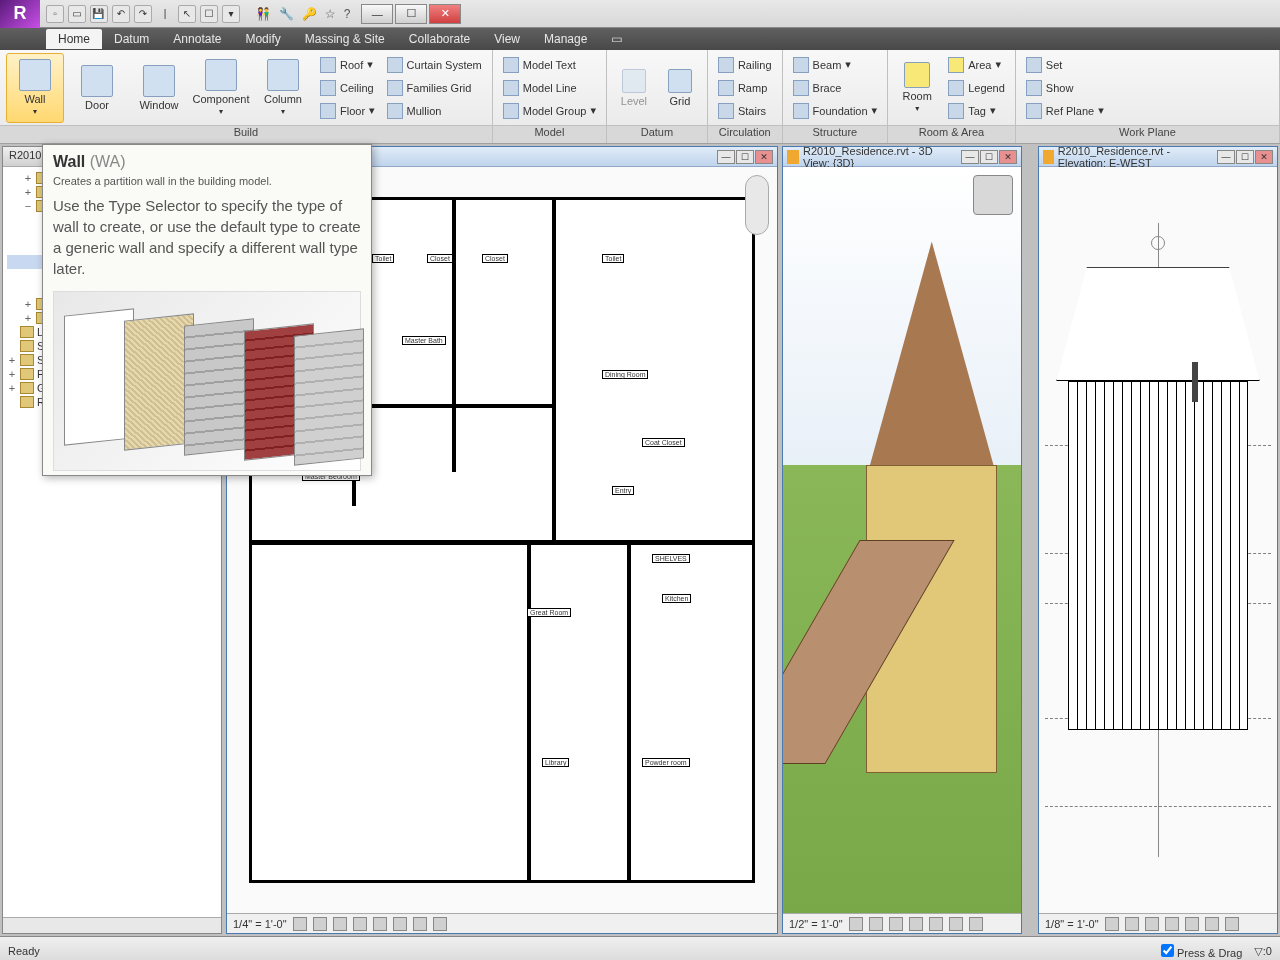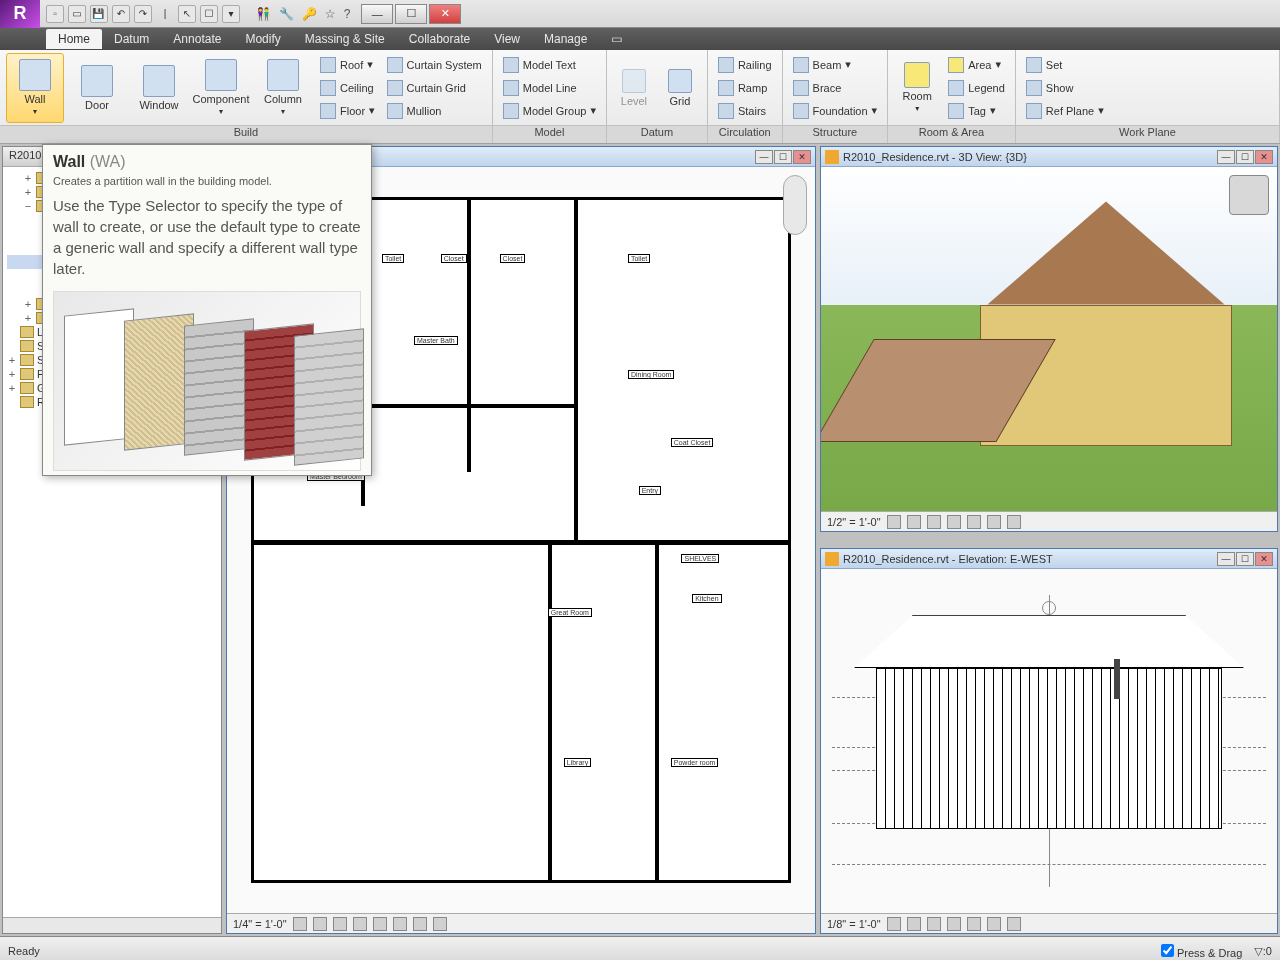--- a/index.html
+++ b/index.html
@@ -52,21 +52,21 @@
 .viewport { background:#fff; border:1px solid #4a7ab0; display:flex; flex-direction:column; position:relative; }
 .vp-title { height:20px; background:linear-gradient(#e0ecf8,#c0d4ec); border-bottom:1px solid #90a8c8; display:flex; align-items:center; padding:0 4px; font-size:11px; }
 .vp-title .vi { width:14px; height:14px; background:#f0a830; margin-right:4px; }
 .vp-wincontrols { margin-left:auto; display:flex; gap:1px; }
 .vp-wbtn { width:18px; height:14px; border:1px solid #888; background:#e8e8e8; font-size:9px; display:flex; align-items:center; justify-content:center; }
 .vp-wbtn.close { background:#e89090; }
 .vp-content { flex:1; background:#fafafa; position:relative; overflow:hidden; display:flex; align-items:center; justify-content:center; }
 .vp-footer { height:20px; background:#f0f0f0; border-top:1px solid #aaa; display:flex; align-items:center; padding:0 6px; font-size:11px; gap:6px; }
 .vp-footer .fi { width:14px; height:14px; background:#d0d0d0; border:1px solid #888; }
 .vp-main { flex:1.05; }
-.vp-right-col { width:458px; display:flex; flex-direction:column; gap:16px; }
+.vp-right-col { width:496px; display:flex; flex-direction:row; gap:16px; }
 
 
 .floorplan { width:92%; height:92%; border:3px solid #000; position:relative; background:#fff; }
 .fp-wall { position:absolute; background:#000; }
 .fp-label { position:absolute; font-size:7px; background:#fff; border:1px solid #000; padding:0 2px; }
 
 
 .view3d { width:100%; height:100%; background:linear-gradient(#ffffff 0%, #e8f0f8 40%, #8ab858 40%, #78a848 100%); position:relative; }
 .house { position:absolute; left:30%; top:10%; width:65%; height:75%; }
 .roof { width:100%; height:40%; background:#a87850; clip-path: polygon(10% 100%, 50% 0%, 90% 100%); }
@@ -170,21 +170,21 @@
           </div>
         <div class="small-btn"><span class="si"></span><span>Floor</span> ▾</div>
       </div>
       <div class="small-btn-col">
         <div class="small-btn">
             <span class="si"></span>
             <span>Curtain System</span>
           </div>
         <div class="small-btn">
             <span class="si"></span>
-            <span>Curtain Grid</span>
+            <span>Families Grid</span>
           </div>
         <div class="small-btn">
             <span class="si"></span>
             <span>Mullion</span>
           </div>
       </div>
     </div>
     <div class="ribbon-group-label">Build</div>
   </div>
 

